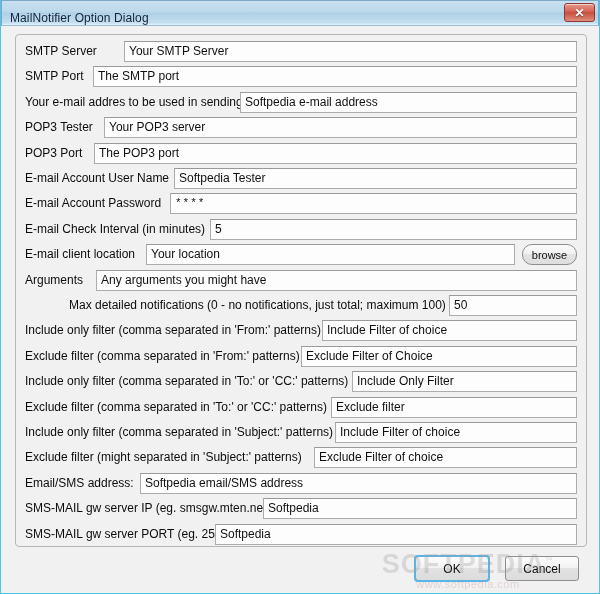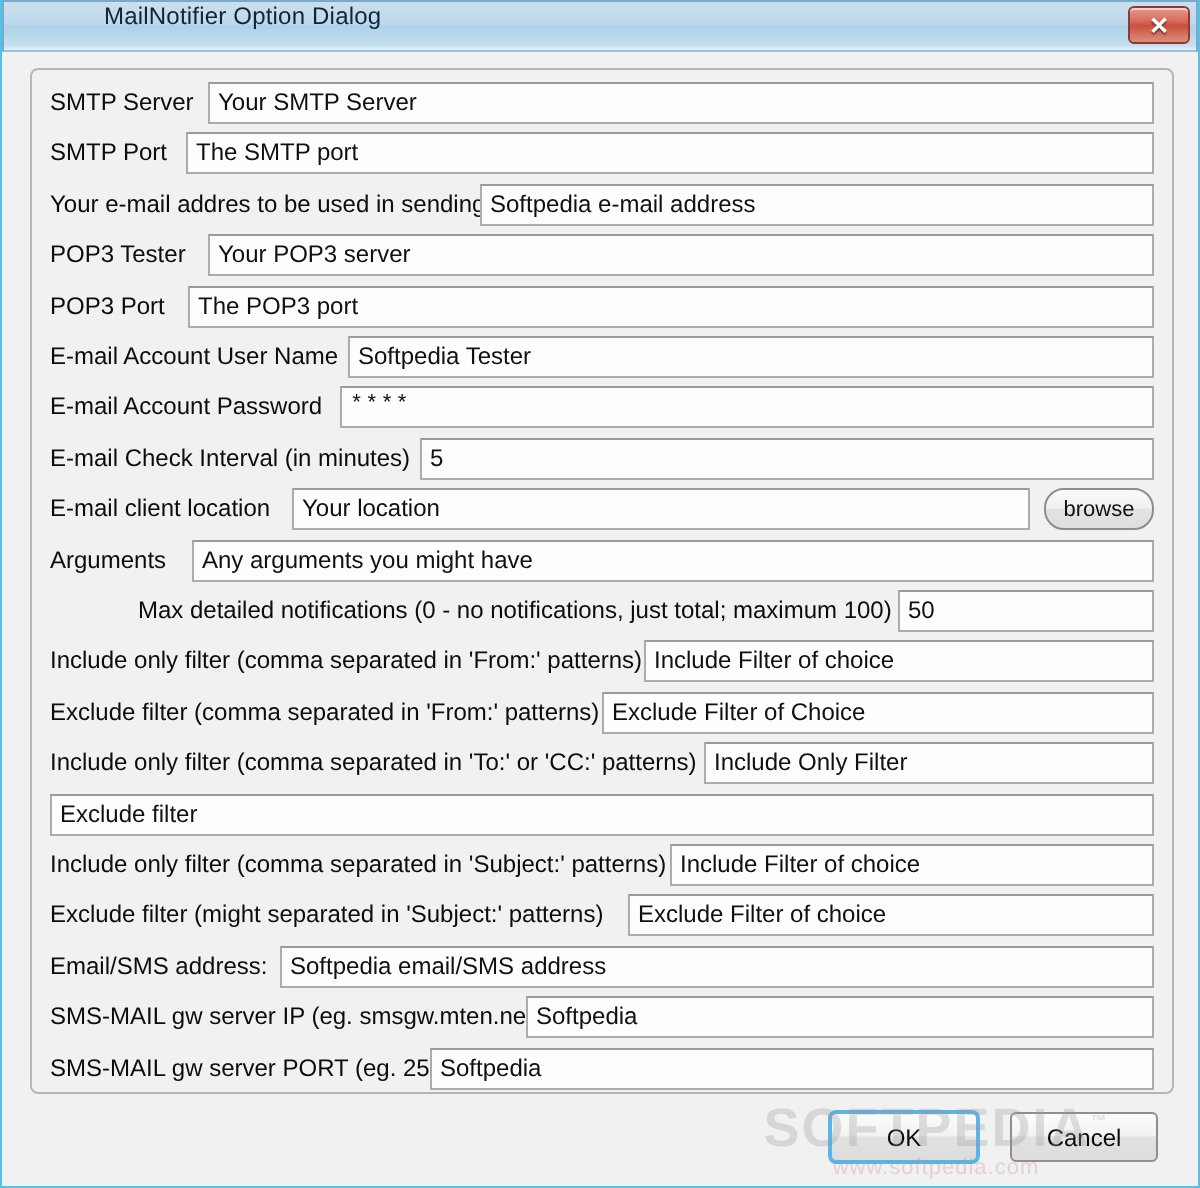--- a/index.html
+++ b/index.html
@@ -23,22 +23,21 @@
   
   #titlebar {
     position: relative;
     height: 26px;
     box-sizing: border-box;
     background: linear-gradient(to bottom,
       #c9e0ef 0%, #bcd9ec 45%, #aed0e6 50%, #c4dff0 90%, #e6f2fa 100%);
     border: 1px solid #7ca9c6;
     border-bottom: 1px solid #9dbdd4;
     display: flex;
-    align-items: flex-start;
-    padding-left: 42px;
+    align-items: flex-end;
   }
   #titlebar .title-text {
     font-size: 12px;
     color: #13233a;
     margin-left: 8px;
     letter-spacing: 0.1px;
     white-space: nowrap;
   }
   #close-button {
     position: absolute;
@@ -210,21 +209,21 @@
     <span class="title-text">MailNotifier Option Dialog</span>
     <div id="close-button">
       <span class="glyph">✕</span>
     </div>
   </div>
 
   <div id="dialog-body">
 
     <div id="group-box">
 
-    <div class="row" style="top: 6px;">
+    <div class="row" style="top: 6px; gap: 20px;">
           <div class="row-label" style="width: 72px;">SMTP Server</div>
           <div class="textbox">Your SMTP Server</div>
         </div>
         <div class="row" style="top: 31.4px;">
           <div class="row-label" style="width: 61px;">SMTP Port</div>
           <div class="textbox">The SMTP port</div>
         </div>
         <div class="row" style="top: 56.8px;">
           <div class="row-label" style="width: 208px;">Your e-mail addres to be used in sending</div>
           <div class="textbox">Softpedia e-mail address</div>
@@ -268,20 +267,21 @@
         </div>
         <div class="row" style="top: 310.8px;">
           <div class="row-label" style="width: 269px;">Exclude filter (comma separated in 'From:' patterns)</div>
           <div class="textbox">Exclude Filter of Choice</div>
         </div>
         <div class="row" style="top: 336.2px;">
           <div class="row-label" style="width: 320px;">Include only filter (comma separated in 'To:' or 'CC:' patterns)</div>
           <div class="textbox">Include Only Filter</div>
         </div>
         <div class="row" style="top: 361.6px;">
+          <div class="row-label" style="width: 299px;">Exclude filter (comma separated in 'To:' or 'CC:' patterns)</div>
           <div class="textbox">Exclude filter</div>
         </div>
         <div class="row" style="top: 387px;">
           <div class="row-label" style="width: 303px;">Include only filter (comma separated in 'Subject:' patterns)</div>
           <div class="textbox">Include Filter of choice</div>
         </div>
         <div class="row" style="top: 412.4px;">
           <div class="row-label" style="width: 282px;">Exclude filter (might separated in 'Subject:' patterns)</div>
           <div class="textbox">Exclude Filter of choice</div>
         </div>

